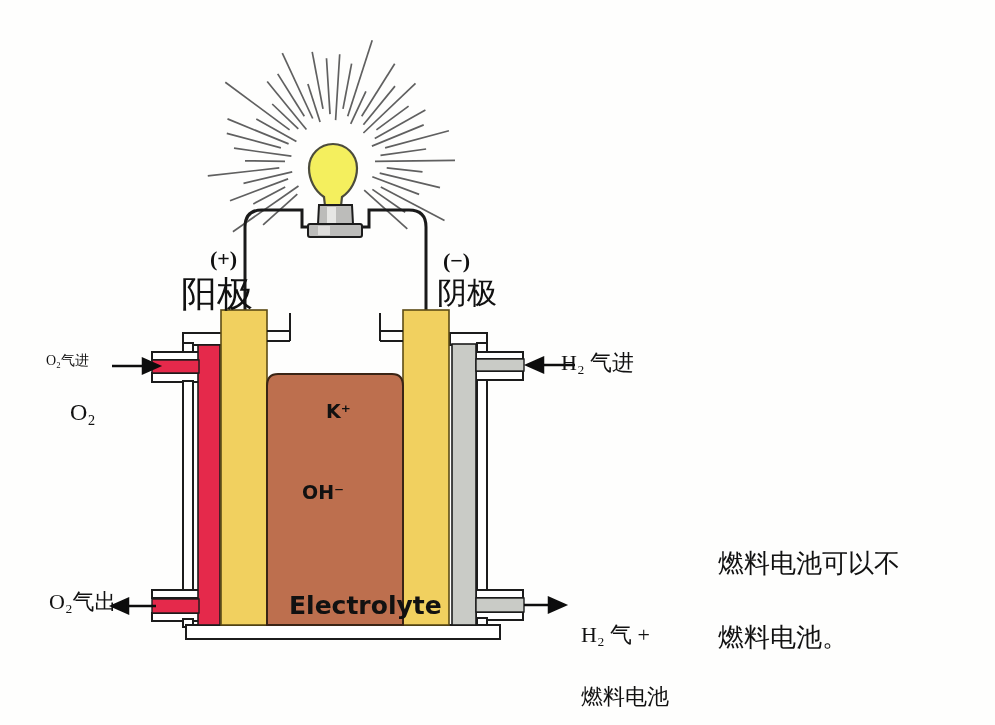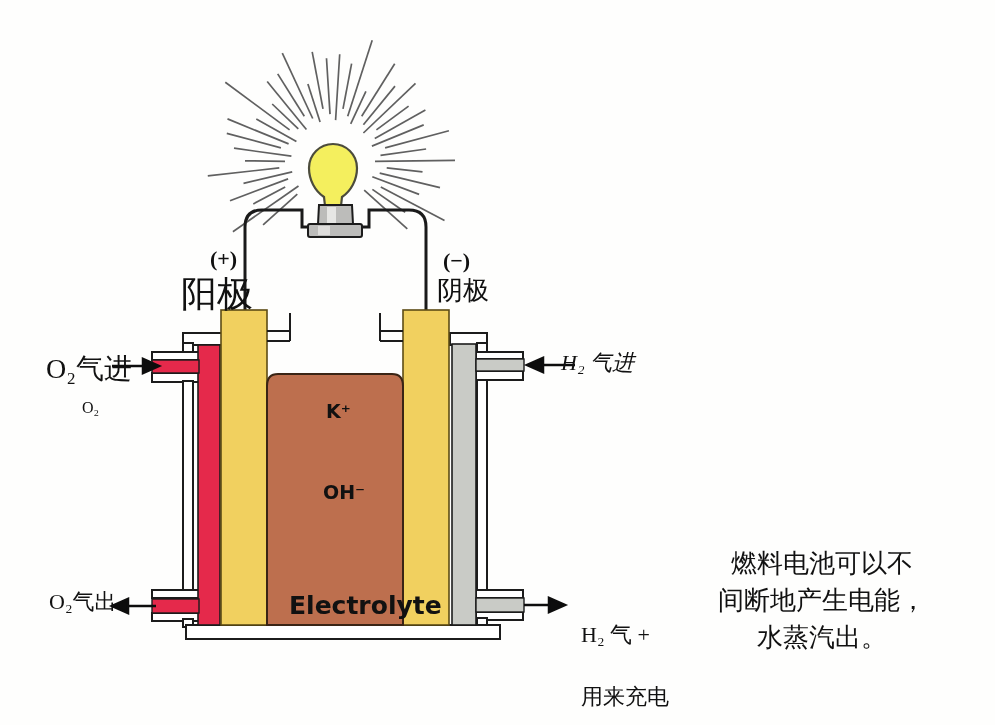--- a/index.html
+++ b/index.html
@@ -122,35 +122,35 @@
       <line x1="128" y1="606" x2="156" y2="606"></line>
       <polygon points="128,599 112,606 128,613"></polygon>
       <line x1="524" y1="605" x2="549" y2="605"></line>
       <polygon points="549,598 565,605 549,612"></polygon>
     </g>
   </svg>
 
   <div class="lbl hanzi" style="left:210px;top:247px;font-size:22px;font-weight:600;">(+)</div>
   <div class="lbl hanzi" style="left:181px;top:276px;font-size:36px;">阳极</div>
   <div class="lbl hanzi" style="left:443px;top:249px;font-size:22px;font-weight:600;">(−)</div>
-  <div class="lbl hanzi" style="left:437px;top:277px;font-size:26px;">阴极</div>
+  <div class="lbl hanzi" style="left:437px;top:277px;font-size:30px;">阴极</div>
 
-  <div class="lbl hanzi" style="left:46px;top:354px;font-size:28px;">O₂气进</div>
-  <div class="lbl hanzi" style="left:82px;top:400px;font-size:16px;">O₂</div>
+  <div class="lbl hanzi" style="left:46px;top:354px;font-size:14px;">O₂气进</div>
+  <div class="lbl hanzi" style="left:70px;top:400px;font-size:24px;">O₂</div>
   <div class="lbl hanzi" style="left:49px;top:590px;font-size:22px;">O₂气出</div>
 
-  <div class="lbl hanzi" style="left:561px;top:351px;font-size:22px;font-style:italic;">H₂ 气进</div>
+  <div class="lbl hanzi" style="left:561px;top:351px;font-size:22px;">H₂ 气进</div>
   <div class="lbl hanzi" style="left:559px;top:588px;font-size:22px;line-height:31px;">
     <span>H₂ 气 +</span><br>
-    <span>用来充电</span>
+    <span>燃料电池</span>
   </div>
 
   <div class="lbl ion" style="left:326px;top:402px;font-size:19px;">K⁺</div>
-  <div class="lbl ion" style="left:323px;top:483px;font-size:19px;">OH⁻</div>
+  <div class="lbl ion" style="left:302px;top:483px;font-size:19px;">OH⁻</div>
   <div class="lbl ion" style="left:289px;top:593px;font-size:25px;">Electrolyte</div>
 
-  <div class="caption-body hanzi" style="left:718px;top:545px;font-size:26px;text-align:center;">
+  <div class="caption-body hanzi" style="left:718px;top:545px;font-size:26px;">
     <span>燃料电池可以不</span><br>
-    <span>间断地产生电能，</span><br>
-    <span>水蒸汽出。</span>
+    <br>
+    <span>燃料电池。</span>
   </div>
 
 </div>
 
 </body></html>

